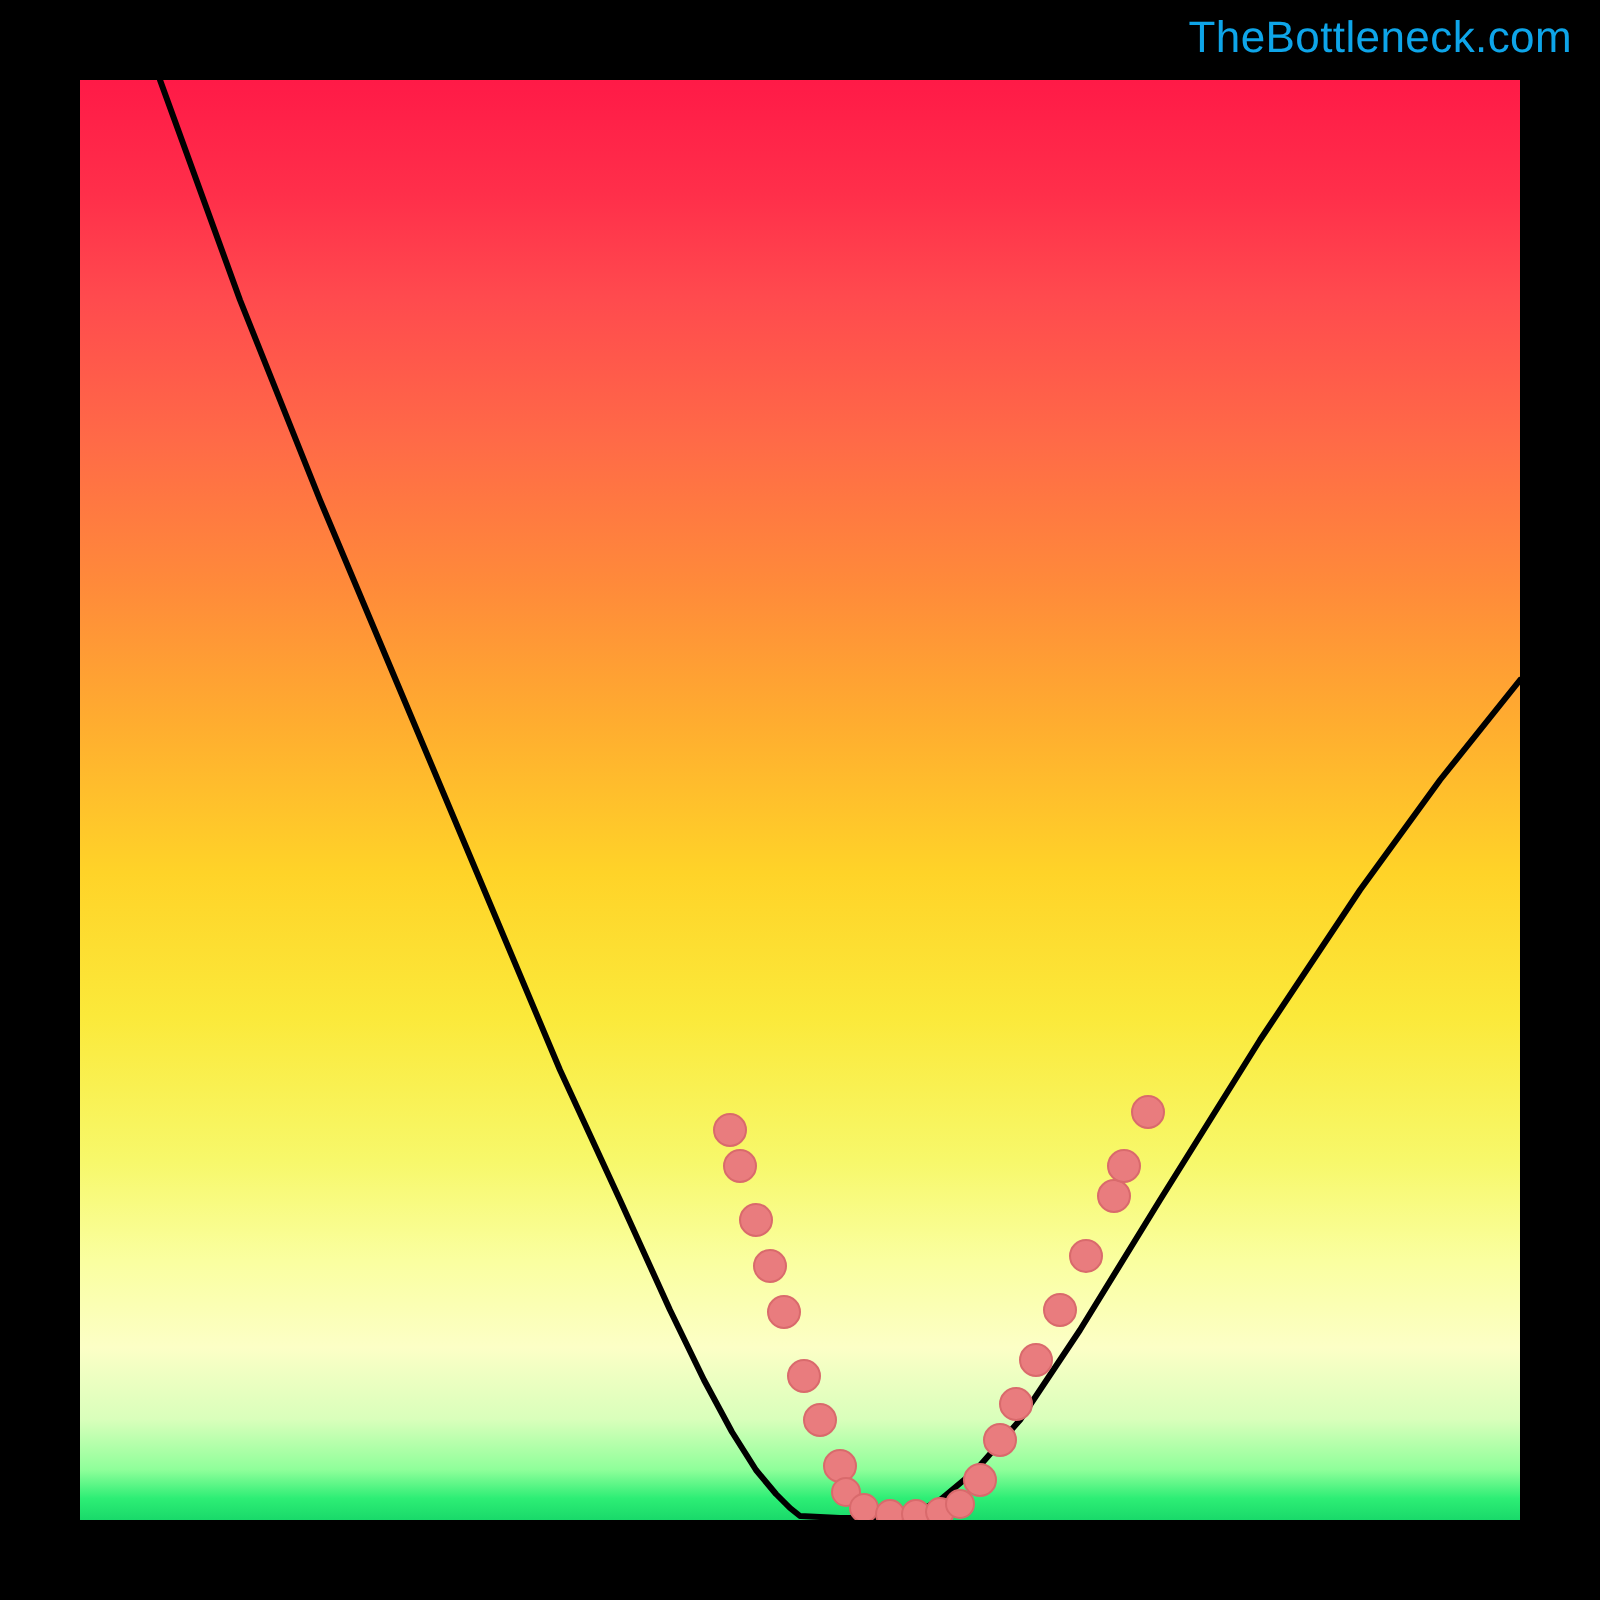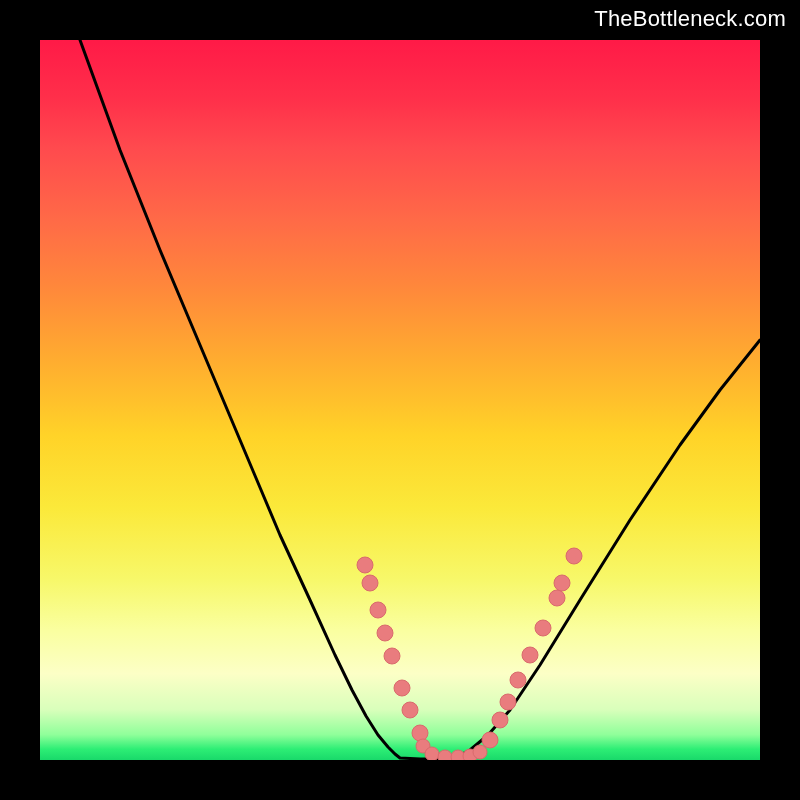--- a/index.html
+++ b/index.html
@@ -39,21 +39,21 @@
       #2dee75 98.5%,
       #19d96a 100%
     );
   }
   .watermark {
     position: absolute;
     top: 6px;
     right: 14px;
     font-family: Arial, Helvetica, sans-serif;
     font-size: 22px;
-    color: #ffffff;
+    color: #0ea5e9;
     font-weight: 500;
     letter-spacing: 0.2px;
   }
   svg.curves {
     position: absolute;
     inset: 0;
     width: 100%;
     height: 100%;
   }
 </style>

